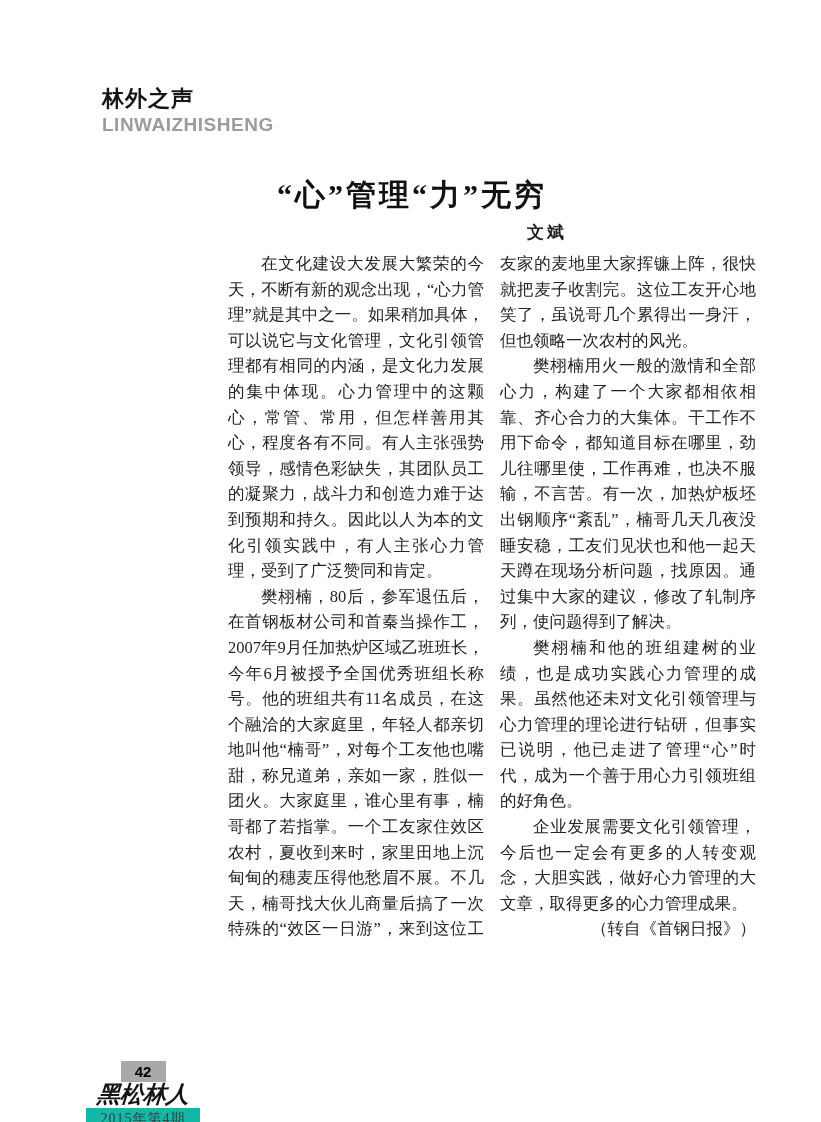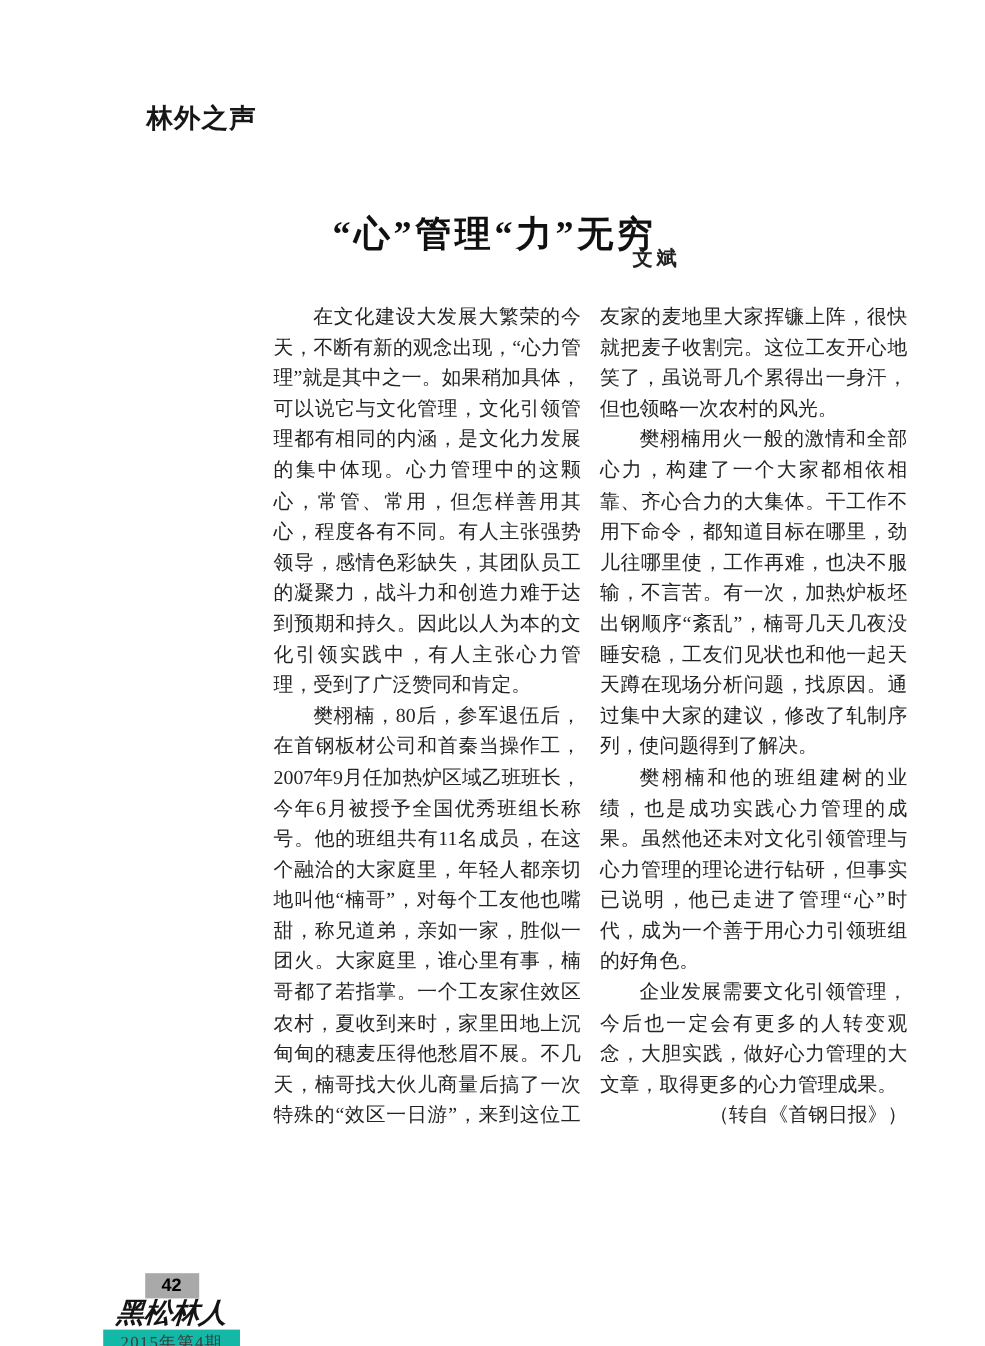--- a/index.html
+++ b/index.html
@@ -8,21 +8,21 @@
     background: #ffffff;
     position: relative;
     font-family: "Liberation Serif", serif;
     color: #1c1c1c;
     overflow: hidden;
   }
 
   
   .section-header {
     position: absolute; left: 88px; top: 86px;
-    display: flex; align-items: center; margin-left: 20px;
+    display: flex; align-items: center;
   }
   .section-rule {
     width: 3px; background: #b4b4b4; margin-right: 11px;
   }
   .section-titles { display: flex; flex-direction: column; }
   .section-title {
     font-family: "Liberation Sans", sans-serif;
     font-size: 22px; font-weight: bold; color: #161616;
     line-height: 26px; letter-spacing: 1px;
   }
@@ -34,21 +34,21 @@
 
   
   .article-title {
     position: absolute; left: 0; top: 175px; width: 752px;
     text-align: center;
     font-size: 30px; font-weight: bold; color: #111;
     letter-spacing: 3px;
     padding-left: 36px;
   }
   .article-author {
-    position: absolute; left: 527px; top: 204px;
+    position: absolute; left: 527px; top: 221px;
     font-size: 17px; font-weight: bold; color: #222;
     letter-spacing: 3px;
   }
 
   
   .article-body {
     position: absolute; left: 228px; top: 251px;
     width: 528px; height: 694px;
     column-count: 2; column-gap: 16px; column-fill: auto;
     font-size: 16.5px; line-height: 25.6px;
@@ -80,20 +80,21 @@
     font-size: 14px; color: #3c3c3c; letter-spacing: 1px;
   }
 </style>
 </head>
 <body>
 
 <div class="section-header">
   <div class="section-rule"></div>
   <div class="section-titles">
     <div class="section-title">林外之声</div>
+    <div class="section-subtitle">LINWAIZHISHENG</div>
   </div>
 </div>
 
 <div class="article-title">“心”管理“力”无穷</div>
 
 <div class="article-author">文斌</div>
 
 <div class="article-body">
   <p>在文化建设大发展大繁荣的今天，不断有新的观念出现，“心力管理”就是其中之一。如果稍加具体，可以说它与文化管理，文化引领管理都有相同的内涵，是文化力发展的集中体现。心力管理中的这颗心，常管、常用，但怎样善用其心，程度各有不同。有人主张强势领导，感情色彩缺失，其团队员工的凝聚力，战斗力和创造力难于达到预期和持久。因此以人为本的文化引领实践中，有人主张心力管理，受到了广泛赞同和肯定。</p>
   <p>樊栩楠，80后，参军退伍后，在首钢板材公司和首秦当操作工，2007年9月任加热炉区域乙班班长，今年6月被授予全国优秀班组长称号。他的班组共有11名成员，在这个融洽的大家庭里，年轻人都亲切地叫他“楠哥”，对每个工友他也嘴甜，称兄道弟，亲如一家，胜似一团火。大家庭里，谁心里有事，楠哥都了若指掌。一个工友家住效区农村，夏收到来时，家里田地上沉甸甸的穗麦压得他愁眉不展。不几天，楠哥找大伙儿商量后搞了一次特殊的“效区一日游”，来到这位工友家的麦地里大家挥镰上阵，很快就把麦子收割完。这位工友开心地笑了，虽说哥几个累得出一身汗，但也领略一次农村的风光。</p>

